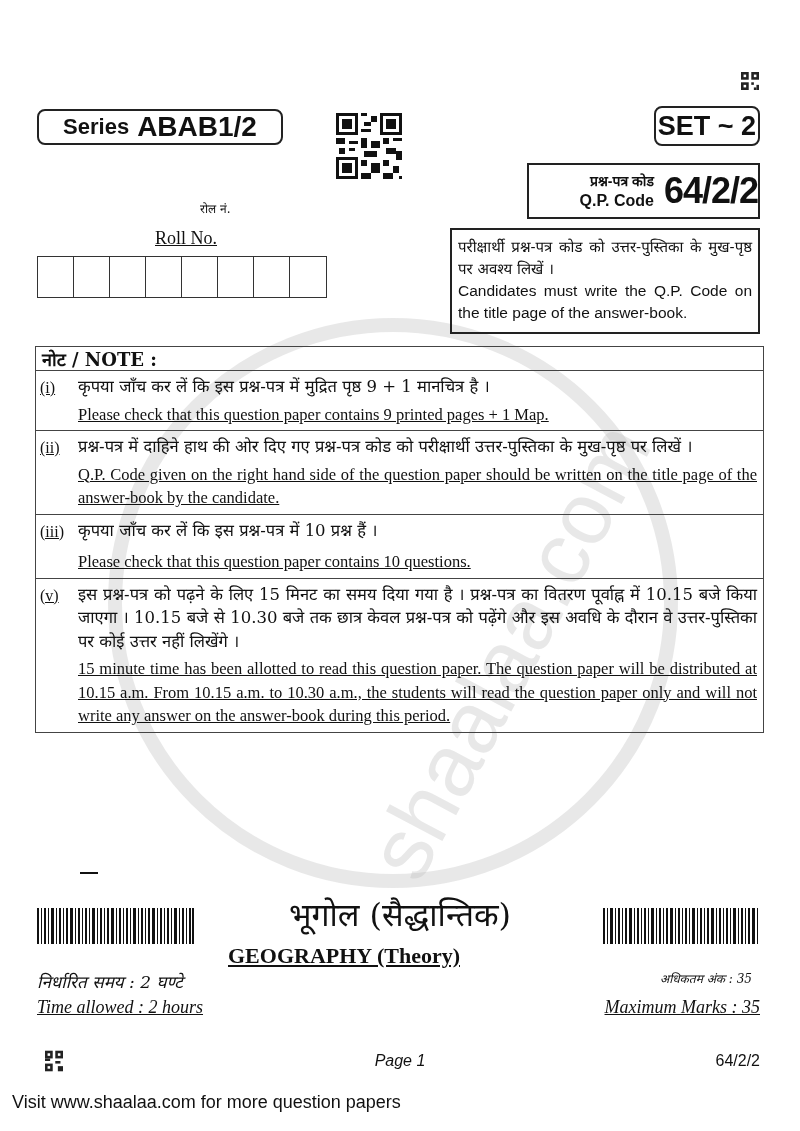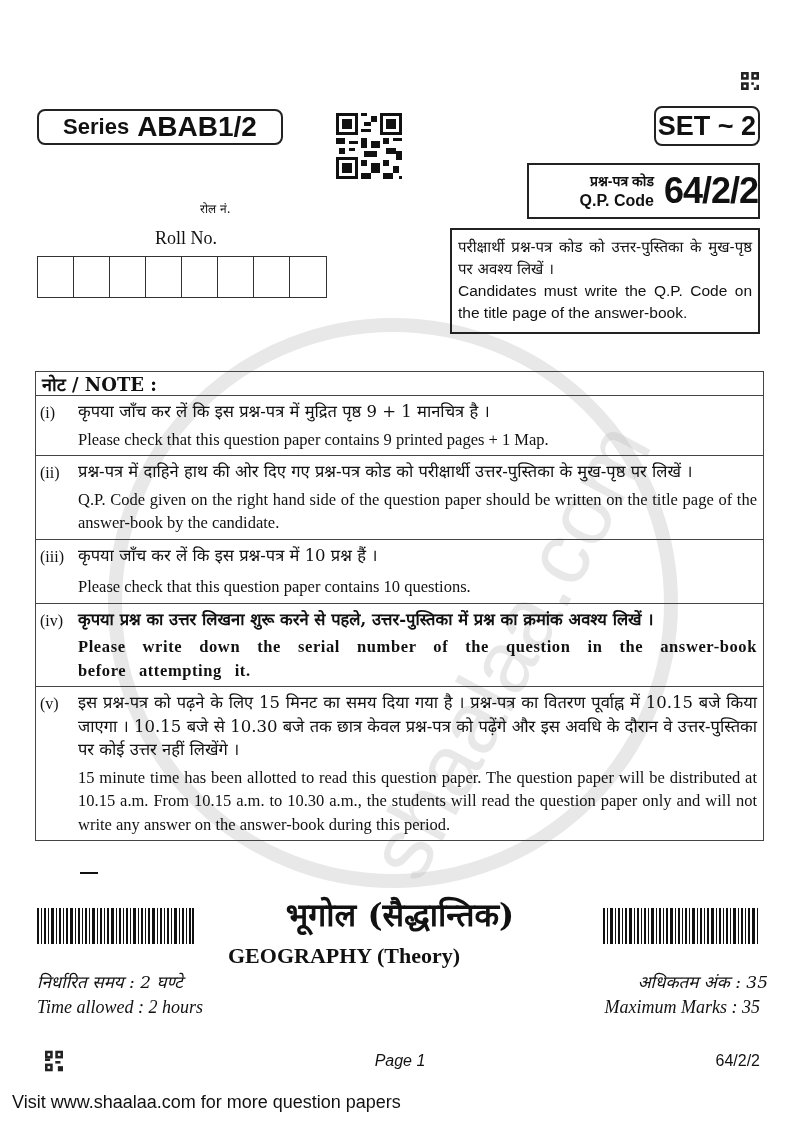--- a/index.html
+++ b/index.html
@@ -1,19 +1,19 @@
 <!DOCTYPE html>
 <html><head>
 <meta charset="utf-8">
 <style>
   html, body { margin:0; padding:0; background:#ffffff; }
   body { width:800px; height:1131px; position:relative; overflow:hidden; font-family:"DejaVu Serif", serif; color:#111; }
   .abs { position:absolute; }
   .sans { font-family:"Liberation Sans", sans-serif; }
-  .serif { font-family:"Liberation Serif", serif; }
+  .serif { font-family:"Liberation Serif", serif;text-decoration:underline; }
 
   
   .qr { position:absolute; background:#fff; }
   .qr svg { display:block; width:100%; height:100%; }
 
   
   .series-box { left:37px; top:109px; width:246px; height:36px; border:2px solid #222; border-radius:8px; box-sizing:border-box; display:flex; align-items:center; justify-content:center; gap:8px; }
   .series-label { font-size:22px; font-weight:bold; }
   .series-value { font-size:28px; font-weight:bold; }
 
@@ -27,38 +27,38 @@
 
   .cand-box { left:450px; top:228px; width:310px; height:106px; border:2px solid #222; box-sizing:border-box; padding:6px 6px 15px 6px; font-size:15.5px; line-height:22px; text-align:justify; }
 
   .roll-hi { left:200px; top:200px; font-size:12px; }
   .roll-en { left:155px; top:228px; font-size:18px; }
   .roll-grid { left:37px; top:256px; display:flex; border:1.5px solid #333; }
   .roll-cell { width:36px; height:40px; border-right:1.5px solid #333; box-sizing:border-box; }
   .roll-cell:last-child { border-right:none; }
 
   
-  .note { left:35px; top:346px; width:729px; border:1.5px solid #444; box-sizing:border-box;margin-top:25px; }
+  .note { left:35px; top:346px; width:729px; border:1.5px solid #444; box-sizing:border-box; }
   .note-head { padding:2px 6px; font-size:18px; font-weight:bold; border-bottom:1.5px solid #444; height:24px; box-sizing:border-box; line-height:22px; }
   .note-row { display:flex; border-bottom:1.5px solid #444; padding:4px 6px 4px 4px; }
   .note-row:last-child { border-bottom:none; }
   .note-num { width:38px; flex:none; font-size:16px; line-height:25px; }
   .note-body { flex:1; font-size:16.5px; line-height:23.5px; text-align:justify; }
   .note-body p { margin:0; }
   .note-body p + p { margin-top:4px; }
   .bold { font-weight:bold; }
   .spaced { letter-spacing:0.6px; word-spacing:8px; }
 
   
   .barcode { position:absolute; height:36px; width:157px; }
-  .subject-hi { left:0; width:800px; top:892px; text-align:center; font-size:32px; font-weight:bold; }
+  .subject-hi { left:0; width:800px; top:892px; text-align:center; font-size:32px; font-weight:normal; }
   .subject-en { left:0; width:688px; top:943px; text-align:center; font-size:22px; font-weight:bold; }
   .time-hi { left:37px; top:970px; font-size:17px; font-style:italic; }
   .time-en { left:37px; top:997px; font-size:18px; font-style:italic; }
-  .marks-hi { right:32px; top:970px; font-size:17px; font-style:italic; text-align:right; }
+  .marks-hi { right:48px; top:970px; font-size:12px; font-style:italic; text-align:right; }
   .marks-en { right:40px; top:997px; font-size:18px; font-style:italic; text-align:right; }
 
   .footer-page { left:0; width:800px; top:1052px; text-align:center; font-size:16px; font-style:italic; }
   .footer-code { right:40px; top:1052px; font-size:16px; }
   .visit { left:12px; top:1092px; font-size:18px; }
 
   .watermark { left:108px; top:318px; width:570px; height:570px; border:14px solid rgba(190,190,190,0.35); border-radius:50%; box-sizing:border-box; pointer-events:none; }
   .watermark-text { left:260px; top:600px; font-size:88px; color:rgba(190,190,190,0.35); transform:rotate(-62deg); transform-origin:center; font-family:"Liberation Sans", sans-serif; pointer-events:none; white-space:nowrap; }
   .underline-mark { left:80px; top:872px; width:18px; height:2px; background:#111; }
 </style>
@@ -171,27 +171,20 @@
   </div>
 
   <div class="note-row">
     <div class="note-num serif">(iii)</div>
     <div class="note-body">
       <p>कृपया जाँच कर लें कि इस प्रश्न-पत्र में 10 प्रश्न हैं ।</p>
       <p class="serif" style="margin-top:8px;">Please check that this question paper contains 10 questions.</p>
     </div>
   </div>
 
-  <div class="note-row">
-    <div class="note-num serif">(iv)</div>
-    <div class="note-body">
-      <p class="bold">कृपया प्रश्न का उत्तर लिखना शुरू करने से पहले, उत्तर-पुस्तिका में प्रश्न का क्रमांक अवश्य लिखें ।</p>
-      <p class="serif bold spaced">Please write down the serial number of the question in the answer-book before attempting it.</p>
-    </div>
-  </div>
 
   <div class="note-row">
     <div class="note-num serif">(v)</div>
     <div class="note-body">
       <p>इस प्रश्न-पत्र को पढ़ने के लिए 15 मिनट का समय दिया गया है । प्रश्न-पत्र का वितरण पूर्वाह्न में 10.15 बजे किया जाएगा । 10.15 बजे से 10.30 बजे तक छात्र केवल प्रश्न-पत्र को पढ़ेंगे और इस अवधि के दौरान वे उत्तर-पुस्तिका पर कोई उत्तर नहीं लिखेंगे ।</p>
       <p class="serif">15 minute time has been allotted to read this question paper. The question paper will be distributed at 10.15 a.m. From 10.15 a.m. to 10.30 a.m., the students will read the question paper only and will not write any answer on the answer-book during this period.</p>
     </div>
   </div>
 </div>
 <div class="abs underline-mark"></div>

